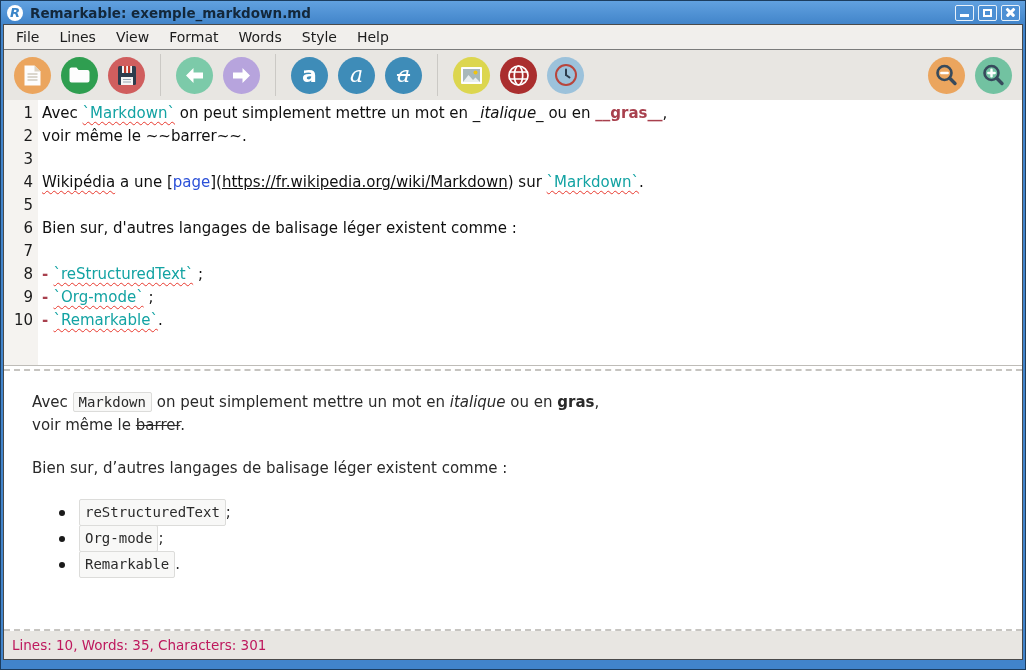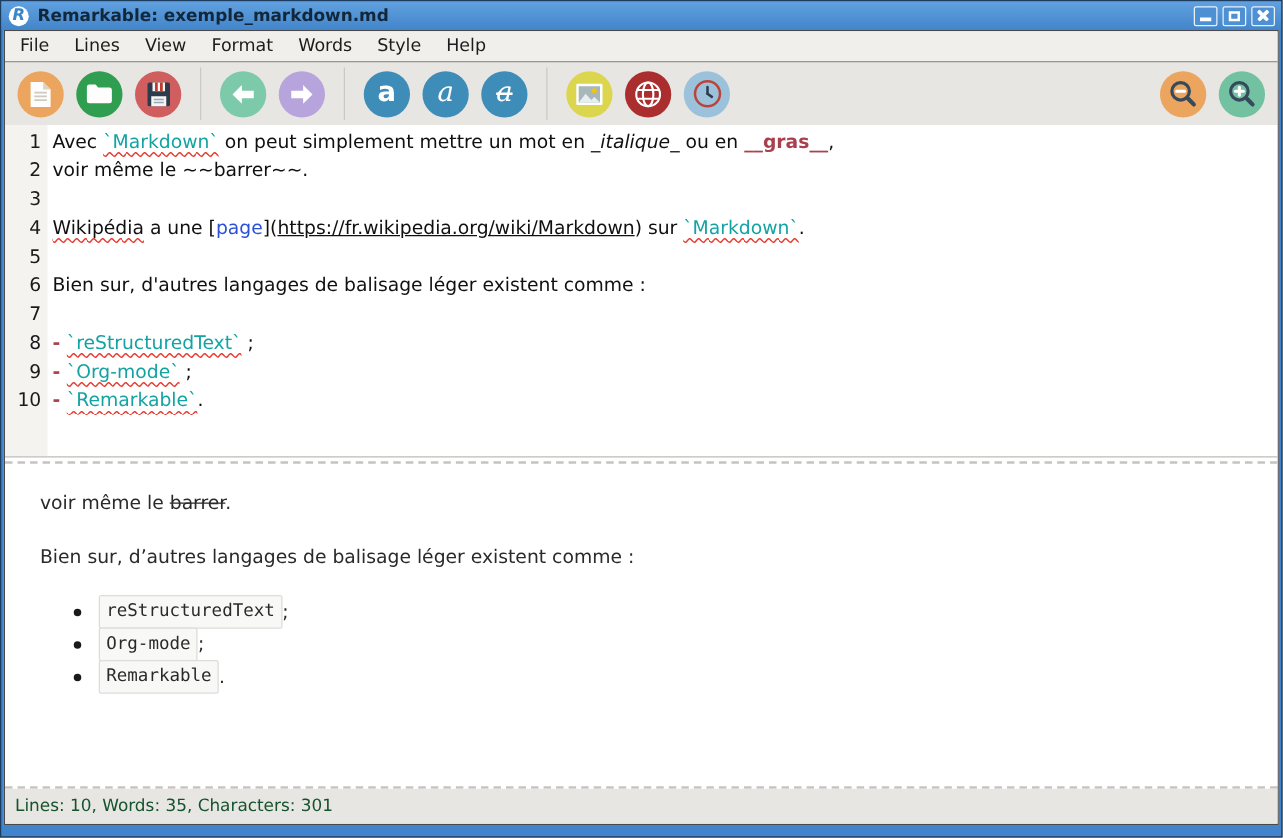--- a/index.html
+++ b/index.html
@@ -70,21 +70,21 @@
   .pv-em{font-style:italic;}
   .pv-strong{font-weight:bold;}
   .pv-strike{text-decoration:line-through;}
   .pv-link{color:#5598d8;text-decoration:underline;}
   .pv-list{margin:0;}
   .pv-li{display:flex;align-items:center;height:25px;margin-bottom:1px;}
   .bullet{width:6px;height:6px;border-radius:50%;background:#1a1a1a;margin:0 14px 0 27px;flex:none;}
   
   .bottom-dash{flex:none;height:0;border-top:2px dashed #c6c4c0;}
   .statusbar{height:28px;flex:none;background:#e8e6e2;display:flex;align-items:center;
-    padding-left:8px;font-size:13.5px;color:#14532d;}
+    padding-left:8px;font-size:13.5px;color:#be185d;}
 </style>
 </head>
 <body>
 
 <div class="frame">
   <div class="titlebar">
     <span class="logo">R</span>
     <span class="title">Remarkable: exemple_markdown.md</span>
     <div class="wbtns" id="wbtns">
         <div class="wbtn">
@@ -251,20 +251,21 @@
           <div class="code-line"><span class="seg-dash">- </span><span class="seg-code">`reStructuredText`</span><span class="seg-plain"> ;</span></div>
           <div class="code-line"><span class="seg-dash">- </span><span class="seg-code">`Org-mode`</span><span class="seg-plain"> ;</span></div>
           <div class="code-line"><span class="seg-dash">- </span><span class="seg-code">`Remarkable`</span><span class="seg-plain">.</span></div>
         </div>
     </div>
     <div class="splitter">
       <div class="splitter-dash"></div>
     </div>
     <div class="preview" id="preview">
         <div class="pvp">
+          <div class="pv-line"><span class="pv-plain">Avec </span><span class="pv-codebox">Markdown</span><span class="pv-plain"> on peut simplement mettre un mot en </span><span class="pv-em">italique</span><span class="pv-plain"> ou en </span><span class="pv-strong">gras</span><span class="pv-plain">,</span></div>
           <div class="pv-line"><span class="pv-plain">voir même le </span><span class="pv-strike">barrer</span><span class="pv-plain">.</span></div>
         </div>
         <div class="pvp">
           <div class="pv-line"><span class="pv-plain">Bien sur, d’autres langages de balisage léger existent comme :</span></div>
         </div>
         <div class="pv-list">
           <div class="pv-li">
             <span class="bullet"></span>
             <span class="pv-codebox">reStructuredText</span>
             <span class="pv-plain"> ;</span>

